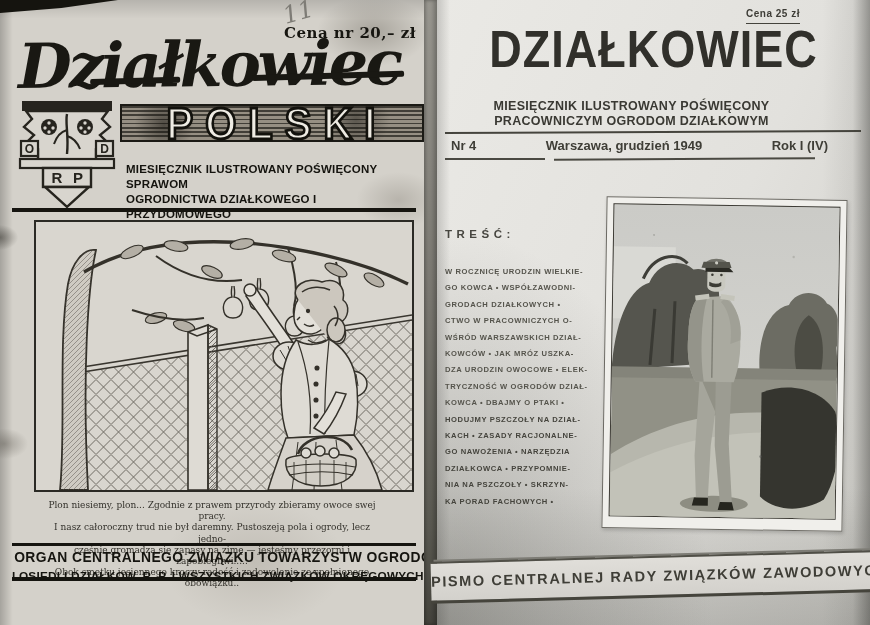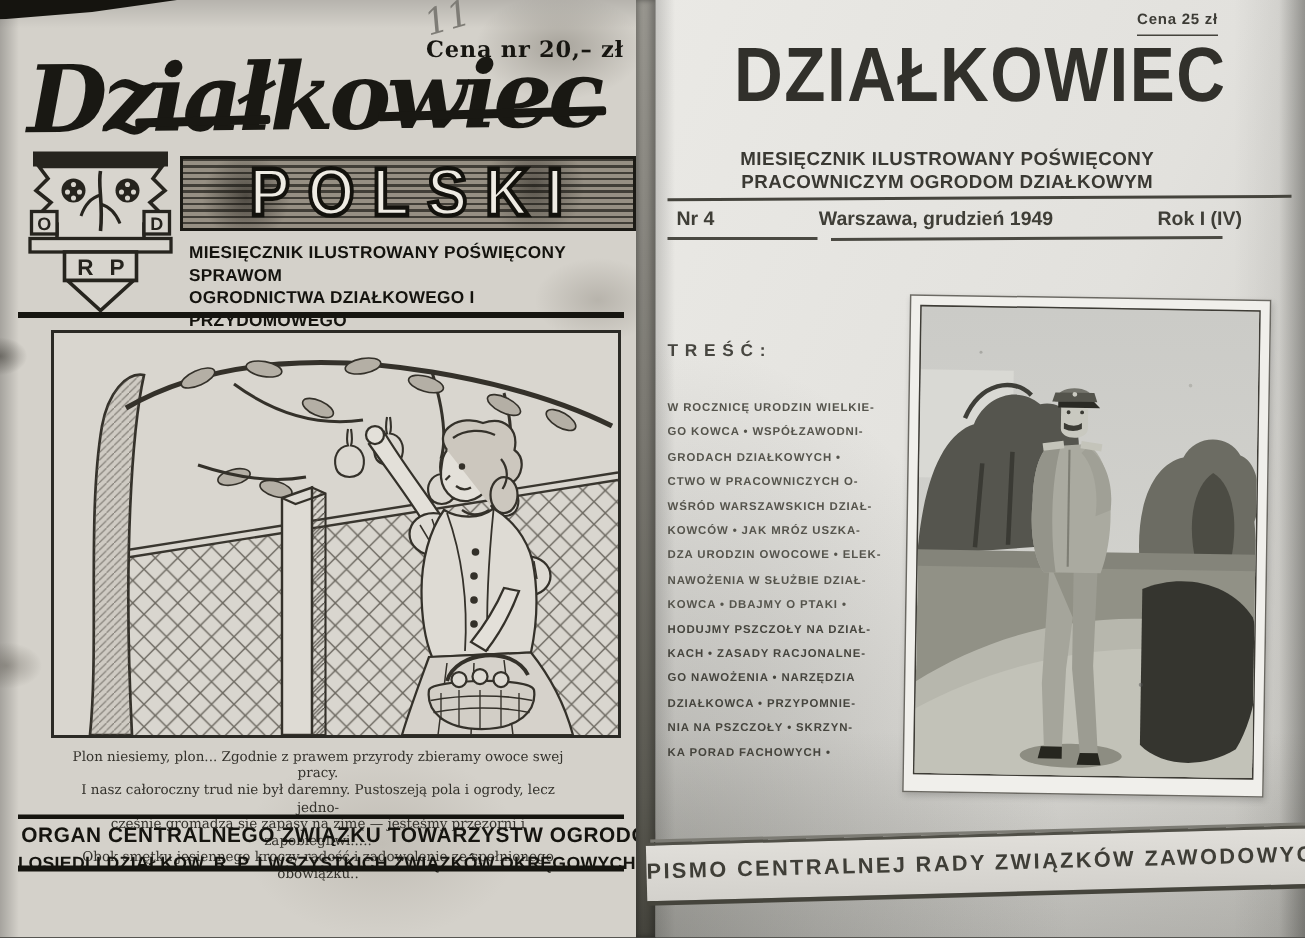--- a/index.html
+++ b/index.html
@@ -22,21 +22,21 @@
   .lp-hand{position:absolute;top:-2px;right:110px;font:italic 400 24px "DejaVu Serif",serif;
     color:#7e7c76;transform:rotate(-16deg);}
   .lp-price{position:absolute;top:24px;right:8px;font:700 15px "DejaVu Serif",serif;
     letter-spacing:.5px;color:#171611;}
   .lp-title{position:absolute;top:28px;left:18px;width:400px;
     font:italic 700 62px "DejaVu Serif",serif;letter-spacing:-3px;color:#191813;
     transform:rotate(-.6deg);white-space:nowrap;}
   .flourish{position:absolute;height:6px;background:#191813;border-radius:2px;}
   .fl1{top:49px;left:72px;width:90px;transform:rotate(-1deg);}
   .fl2{top:46px;left:234px;width:152px;transform:rotate(-1deg);}
-  .lp-banner{position:absolute;left:120px;top:104px;right:0;height:50px;
+  .lp-banner{position:absolute;left:120px;top:104px;right:0;height:38px;
     border:2px solid #1b1a15;box-sizing:border-box;
     background:
       radial-gradient(circle 42px at 14% 55%, rgba(20,18,14,.55), transparent 70%),
       radial-gradient(circle 48px at 78% 40%, rgba(20,18,14,.45), transparent 70%),
       repeating-linear-gradient(180deg,#413e37 0 1.6px,#968f83 1.6px 4.2px);
     display:flex;align-items:center;justify-content:center;}
   .lp-banner span{font:900 40px "Liberation Sans",sans-serif;letter-spacing:12px;
     color:#eeebe3;-webkit-text-stroke:2.6px #13120d;
     text-shadow:0 0 1px #13120d;transform:scaleY(1.12);padding-left:10px;}
   .lp-sub{position:absolute;left:126px;top:162px;width:292px;
@@ -62,21 +62,21 @@
     box-shadow:inset -3px 0 4px rgba(0,0,0,.25), inset 2px 0 3px rgba(0,0,0,.2);}
 
   
   .page-right{position:absolute;left:437px;top:0;width:433px;height:625px;
     background:
       radial-gradient(ellipse at 0% 100%, rgba(70,70,64,.38), transparent 45%),
       linear-gradient(90deg, rgba(30,30,28,.18) 0, transparent 3%),
       linear-gradient(270deg, rgba(40,40,36,.42) 0, rgba(40,40,36,.08) 4%, transparent 11%),
       linear-gradient(180deg, transparent 78%, rgba(60,60,55,.22) 100%),
       linear-gradient(115deg,#eae9e5 0%,#e2e1dd 55%,#cfcec9 100%);}
-  .rp-price{position:absolute;top:8px;right:58px;font:700 10px "Liberation Sans",sans-serif;
+  .rp-price{position:absolute;top:8px;right:70px;font:700 10px "Liberation Sans",sans-serif;
     letter-spacing:.5px;color:#3d3c36;border-bottom:1.5px solid #44433c;padding-bottom:4px;}
   .rp-title{position:absolute;top:24px;left:0;right:0;text-align:center;
     font:900 45px "Liberation Sans",sans-serif;letter-spacing:1px;color:#31302b;
     transform:scaleY(1.14);white-space:nowrap;}
   .rp-sub{position:absolute;top:99px;left:0;right:44px;text-align:center;
     font:800 12.5px/15px "Liberation Sans",sans-serif;letter-spacing:.3px;color:#3a3933;}
   .rp-rule1{position:absolute;left:8px;right:9px;top:131px;height:2px;background:#45443d;
     transform:rotate(-.3deg);}
   .rp-issue{position:absolute;left:14px;right:42px;top:138px;display:flex;
     justify-content:space-between;font:700 13px "Liberation Sans",sans-serif;color:#3f3e37;}
@@ -287,21 +287,21 @@
     <div class="rp-toc">
       <div class="head">TREŚĆ:</div>
       <div class="lines">
         <div>W ROCZNICĘ URODZIN WIELKIE-</div>
         <div>GO KOWCA  •  WSPÓŁZAWODNI-</div>
         <div>GRODACH DZIAŁKOWYCH  •</div>
         <div>CTWO W PRACOWNICZYCH O-</div>
         <div>WŚRÓD WARSZAWSKICH DZIAŁ-</div>
         <div>KOWCÓW • JAK MRÓZ USZKA-</div>
         <div>DZA URODZIN OWOCOWE • ELEK-</div>
-        <div>NAWOŻENIA W SŁUŻBIE DZIAŁ-</div>
+        <div>TRYCZNOŚĆ W OGRODÓW DZIAŁ-</div>
         <div>KOWCA • DBAJMY O PTAKI •</div>
         <div>HODUJMY PSZCZOŁY NA DZIAŁ-</div>
         <div>KACH • ZASADY RACJONALNE-</div>
         <div>GO NAWOŻENIA • NARZĘDZIA</div>
         <div>DZIAŁKOWCA • PRZYPOMNIE-</div>
         <div>NIA NA PSZCZOŁY • SKRZYN-</div>
         <div>KA PORAD FACHOWYCH •</div>
       </div>
     </div>
 

